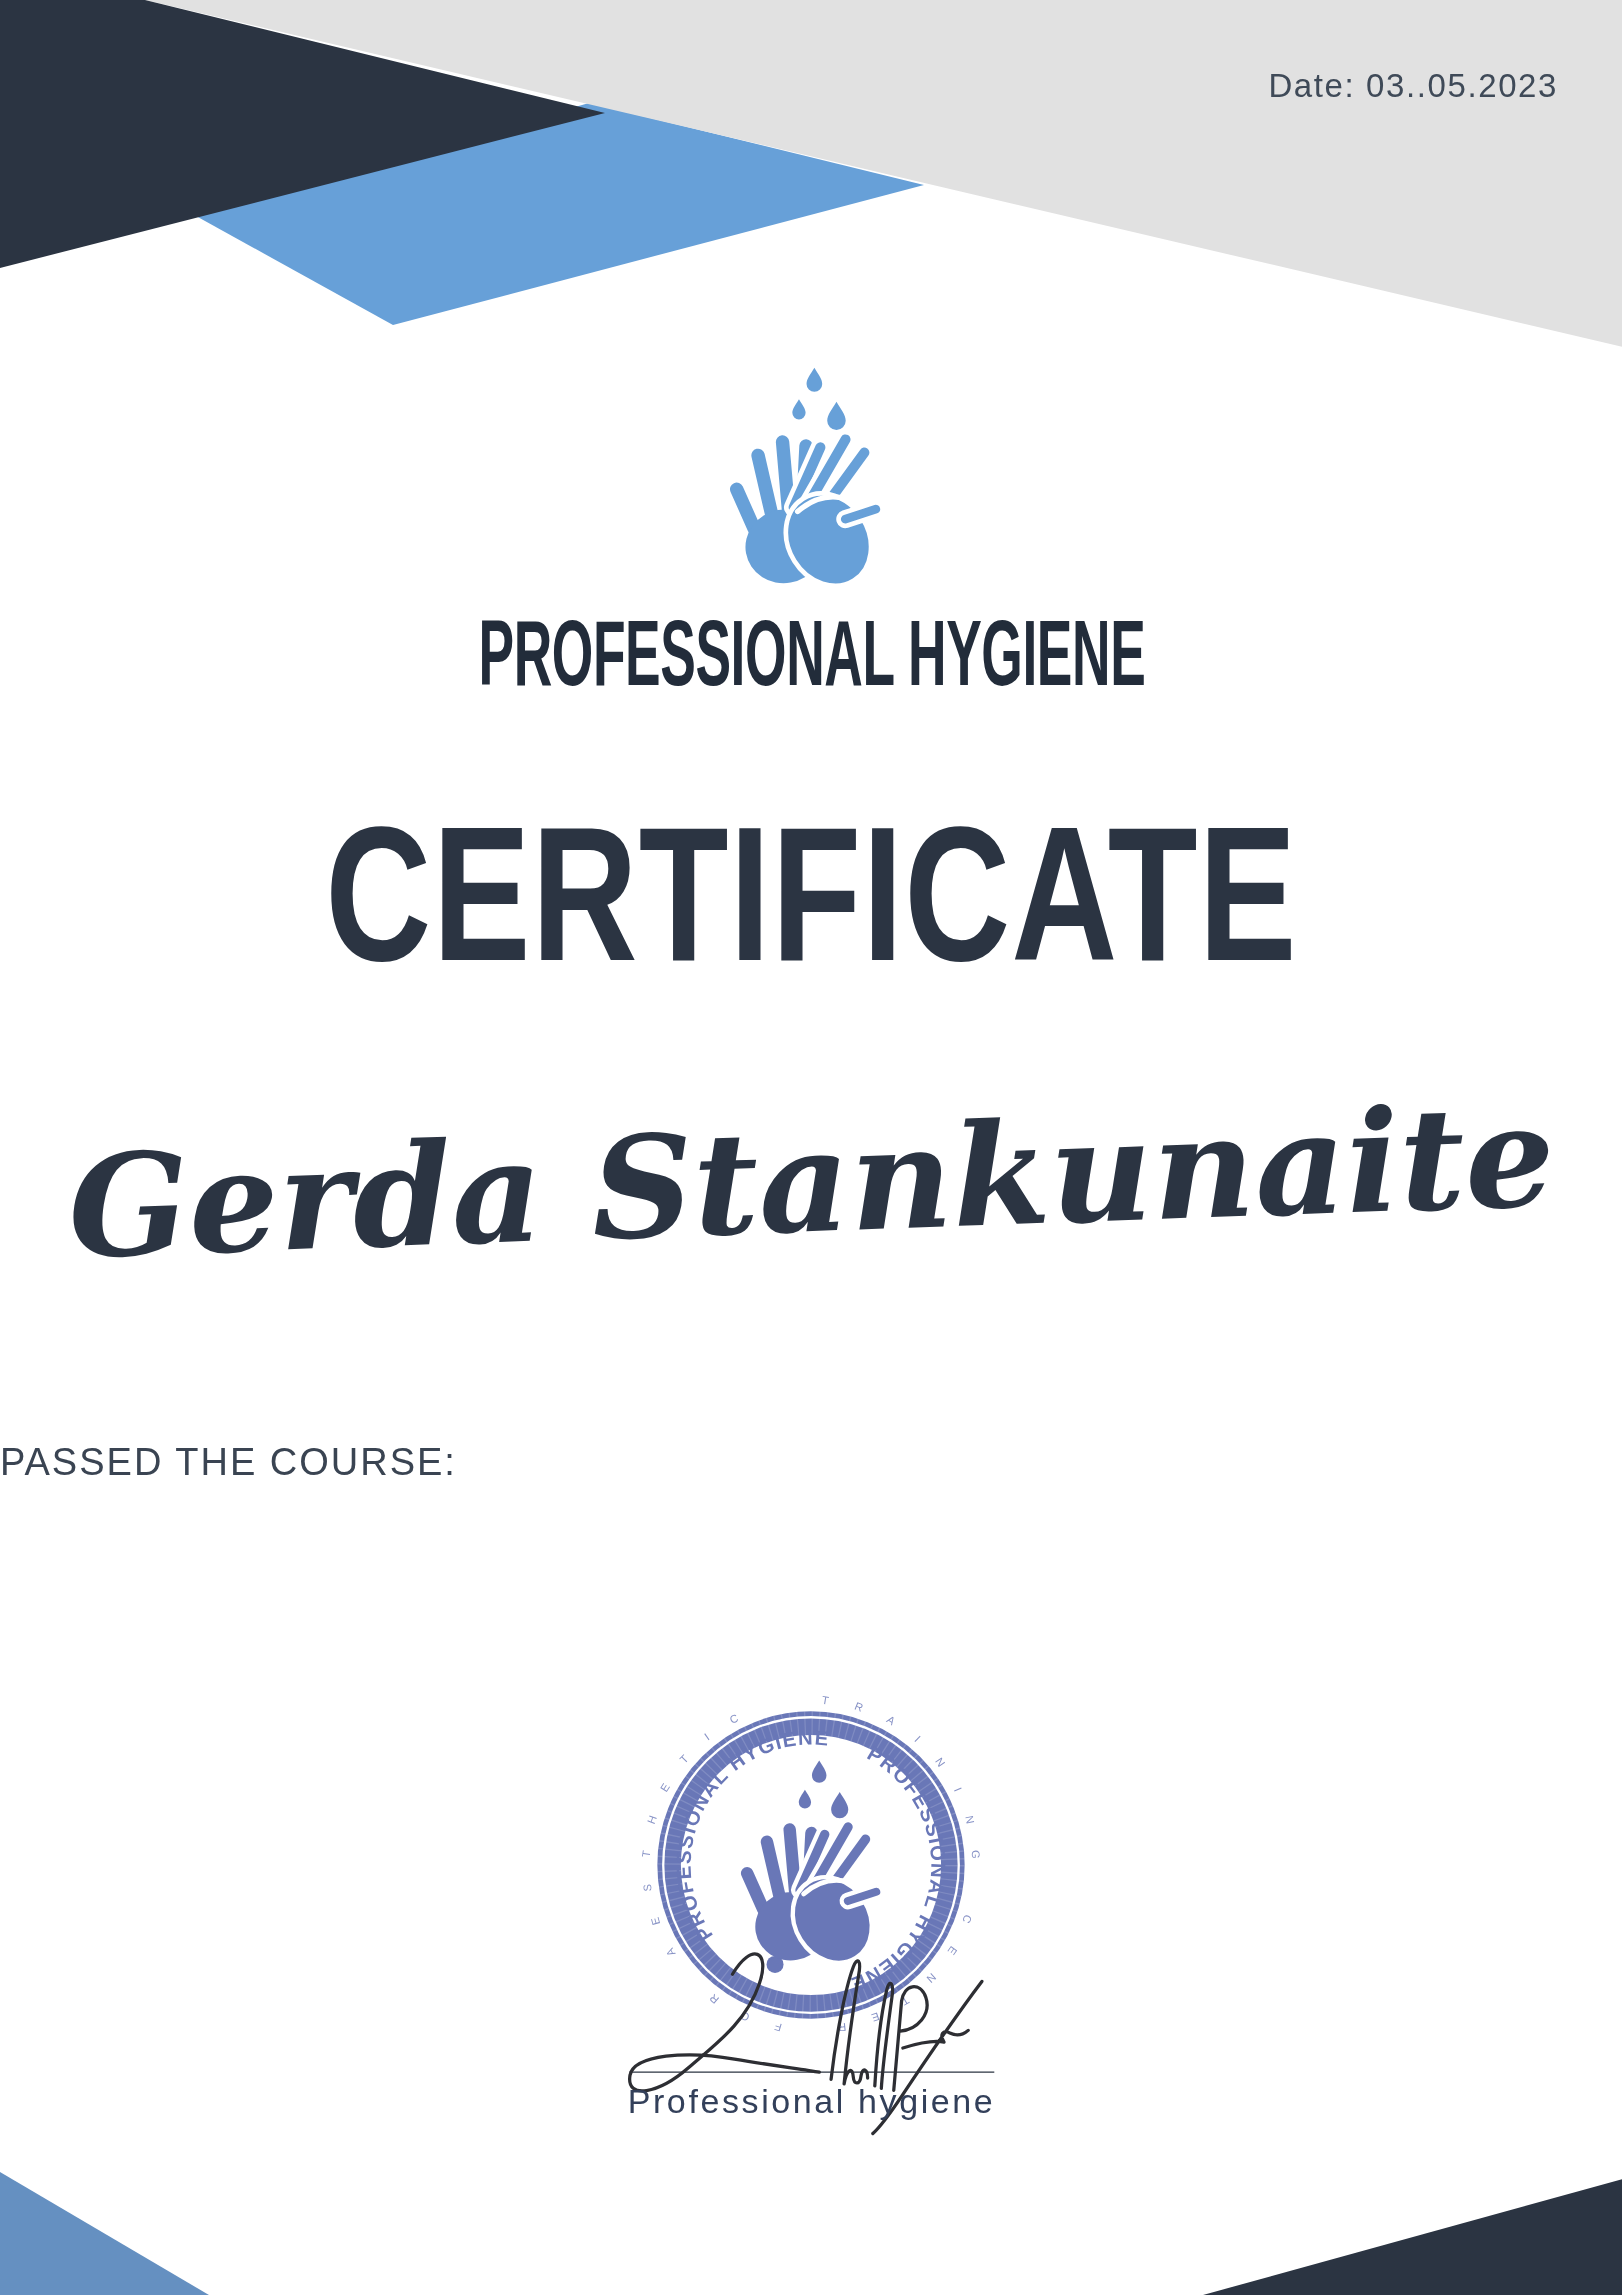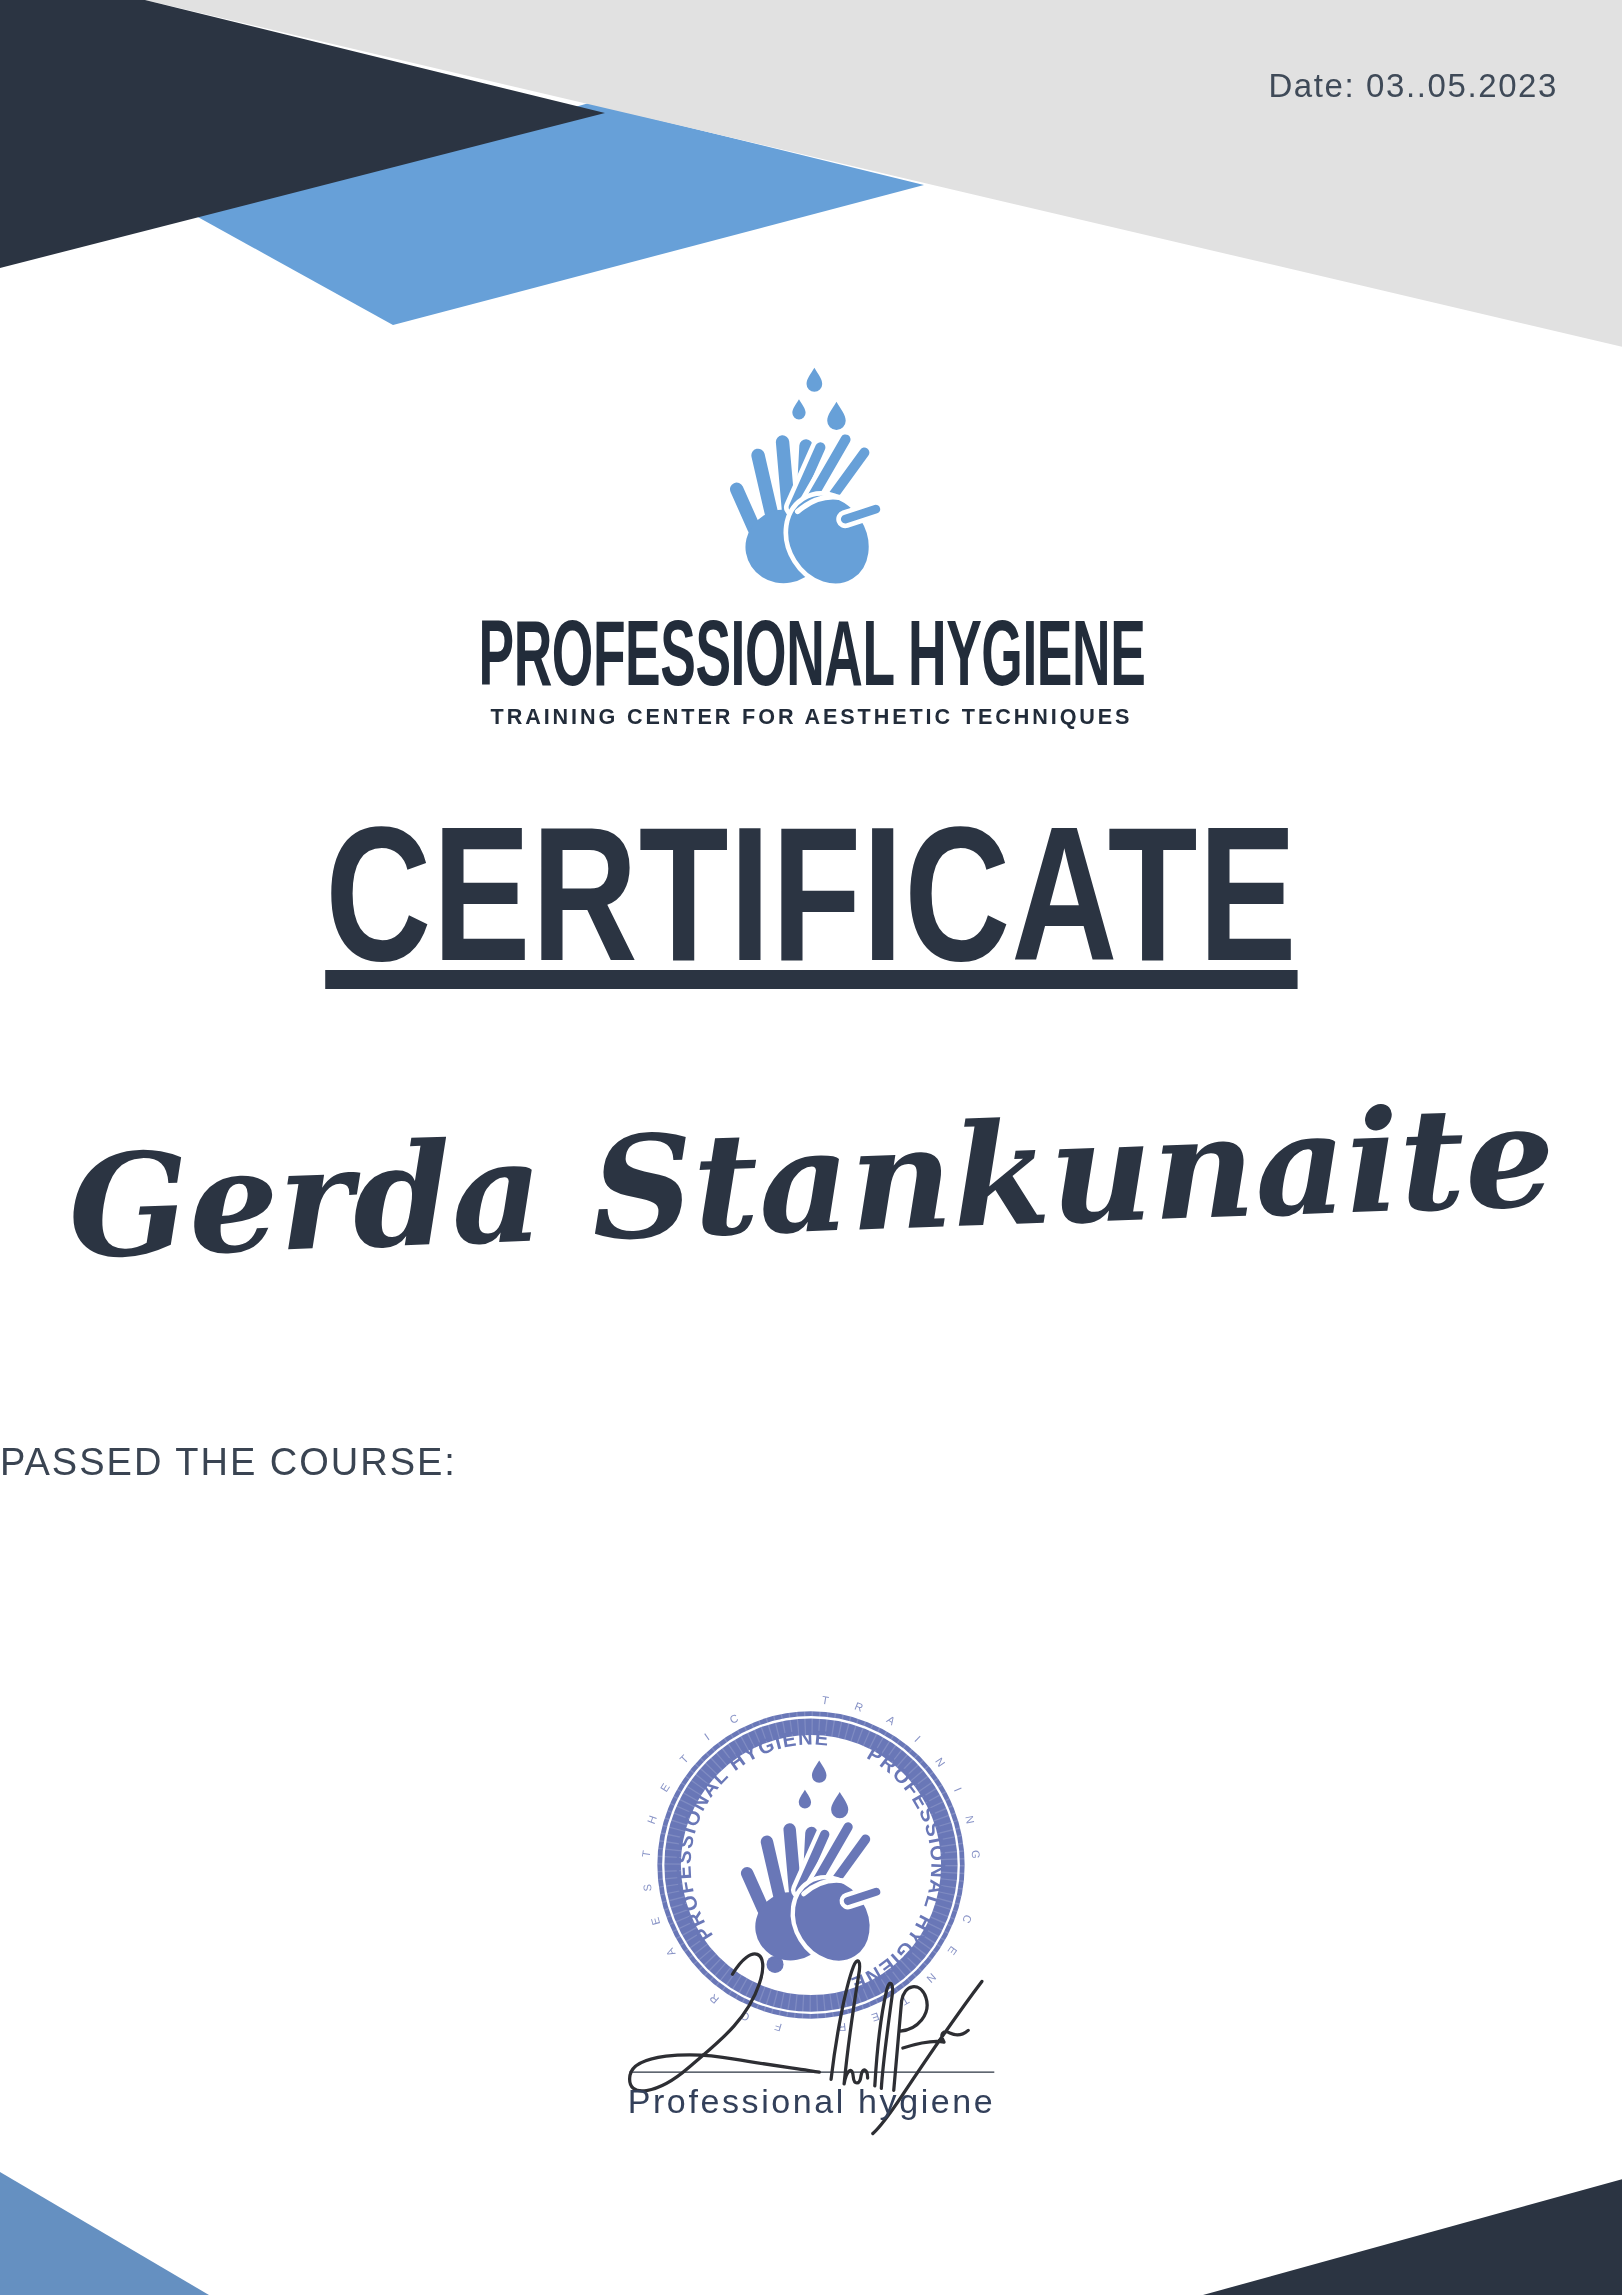--- a/index.html
+++ b/index.html
@@ -28,21 +28,21 @@
   .logo-svg{position:absolute;left:728px;top:353px;width:154px;height:232px;color:#67a0d8;}
 
   .brand-title{top:601px;}
   .brand-title span{
     display:inline-block;font-size:92px;font-weight:700;letter-spacing:-0.7px;
     transform:scaleX(0.58);transform-origin:center;color:#222c3a;
   }
   .brand-tagline{top:704px;}
   .brand-tagline span{font-size:21.6px;font-weight:700;letter-spacing:2.9px;color:#222c3a;}
 
-  .cert-title{top:789px;text-decoration:underline;}
+  .cert-title{top:789px;}
   .cert-title span{
     display:inline-block;font-size:191px;font-weight:700;letter-spacing:1.3px;
     transform:scaleX(0.77);transform-origin:center;color:#2b3442;line-height:1.1;
   }
   .cert-sub{top:1004px;}
   .cert-sub span{
     display:inline-block;font-size:59px;font-weight:700;letter-spacing:1.3px;
     transform:scaleX(0.84);transform-origin:center;color:#6fa9dc;
   }
 
@@ -107,23 +107,20 @@
 
   <div class="date">Date: 03..05.2023</div>
 
   <svg class="logo-svg" viewBox="0 0 230 345">
     <use href="#hands-icon"></use>
   </svg>
 
   <div class="crow brand-title">
     <span>PROFESSIONAL HYGIENE</span>
   </div>
-  <div class="crow brand-tagline">
-    <span>TRAINING CENTER FOR AESTHETIC TECHNIQUES</span>
-  </div>
 
   <div class="crow cert-title">
     <span>CERTIFICATE</span>
   </div>
 
   <div class="crow recipient">
     <span>Gerda Stankunaite</span>
   </div>
 
   <div class="course">

